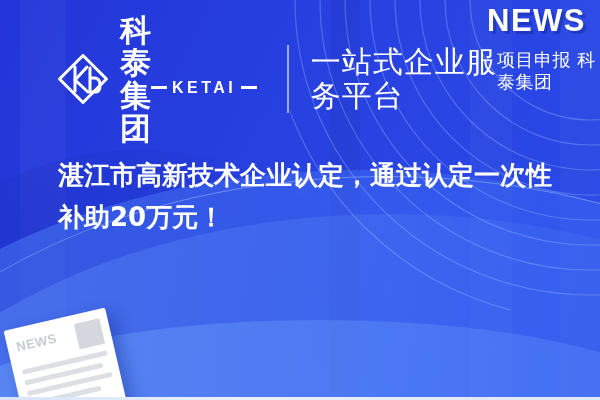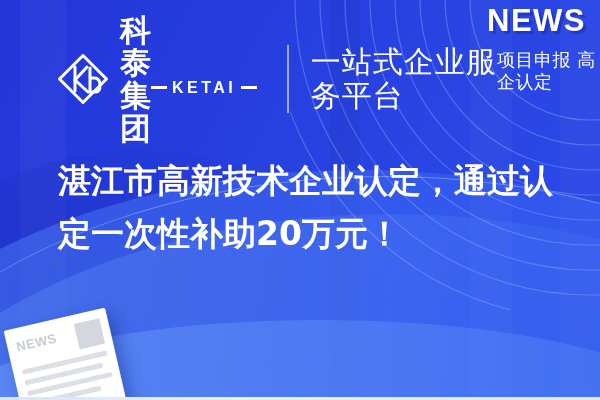--- a/index.html
+++ b/index.html
@@ -135,21 +135,21 @@
   .tagline-sub {
     font-size:18px; color:#ffffff; line-height:1.2;
     margin-top:4px; letter-spacing:0.5px;
     font-family:"DejaVu Sans","Liberation Sans",sans-serif;
   }
 
   
   .headline {
     position:absolute; left:58px; top:154px;
     width:510px;
-    font-size:33px; font-weight:bold; color:#ffffff;
+    font-size:26px; font-weight:bold; color:#ffffff;
     line-height:1.62;
     letter-spacing:0px;
     font-family:"DejaVu Sans","Liberation Sans",sans-serif;
   }
 
   
   .newspaper {
     position:absolute;
     left:14px; top:318px;
     width:104px; height:104px;
@@ -234,21 +234,21 @@
           <span class="logo-en">KETAI</span>
           <span class="dash"></span>
         </div>
       </div>
     </div>
 
     <div class="divider"></div>
 
     <div class="tagline">
       <div class="tagline-main">一站式企业服务平台</div>
-      <div class="tagline-sub">项目申报 高企认定</div>
+      <div class="tagline-sub">项目申报 科泰集团</div>
     </div>
   </div>
 
   <div class="headline">湛江市高新技术企业认定，通过认定一次性补助20万元！</div>
 
   <div class="newspaper">
     <div class="np-top">
       <div class="np-title">NEWS</div>
       <div class="np-thumb"></div>
     </div>

